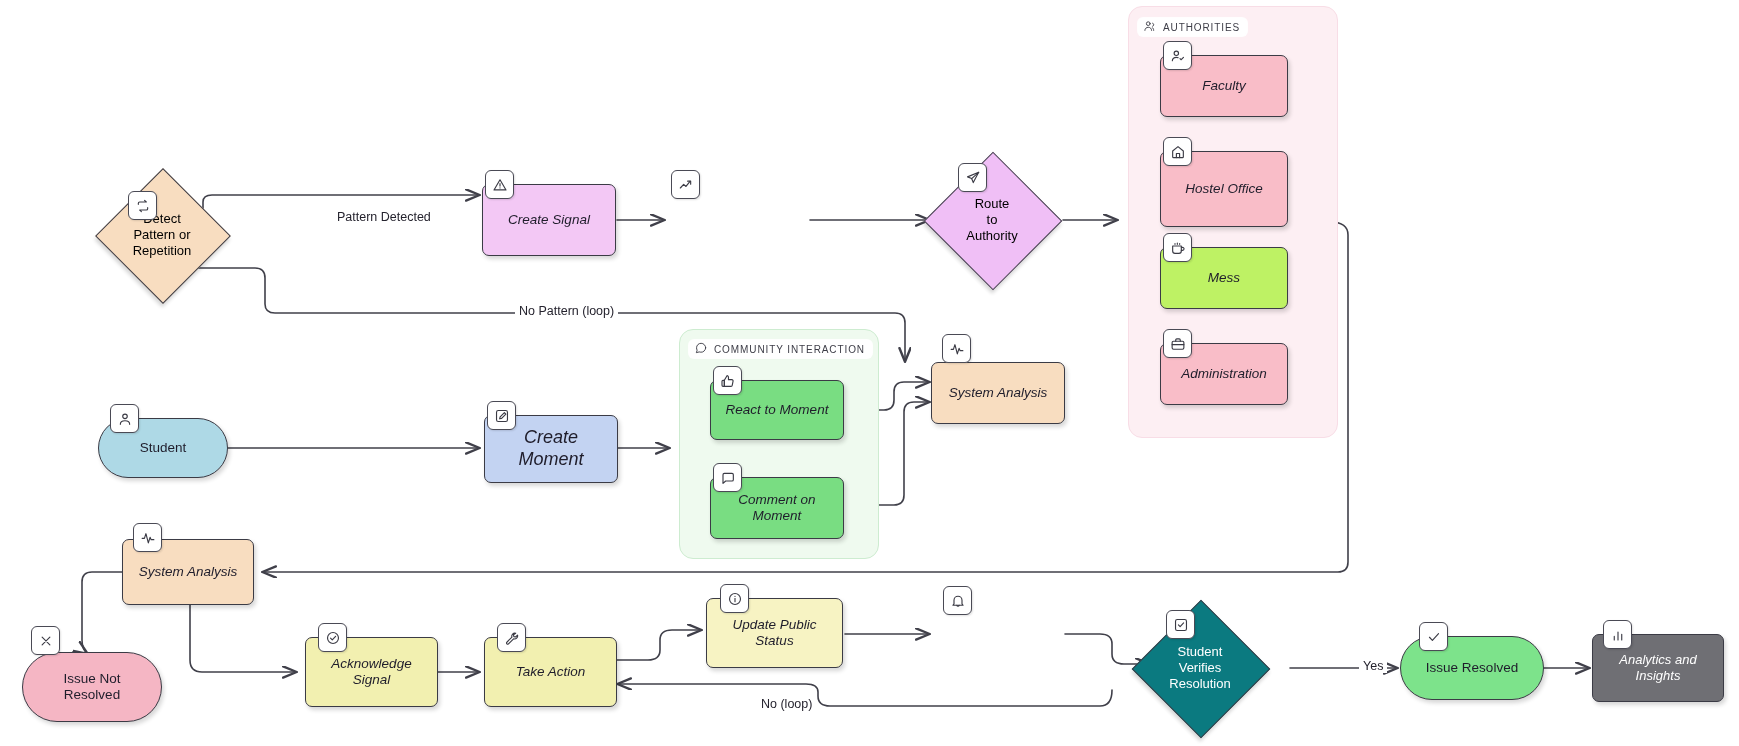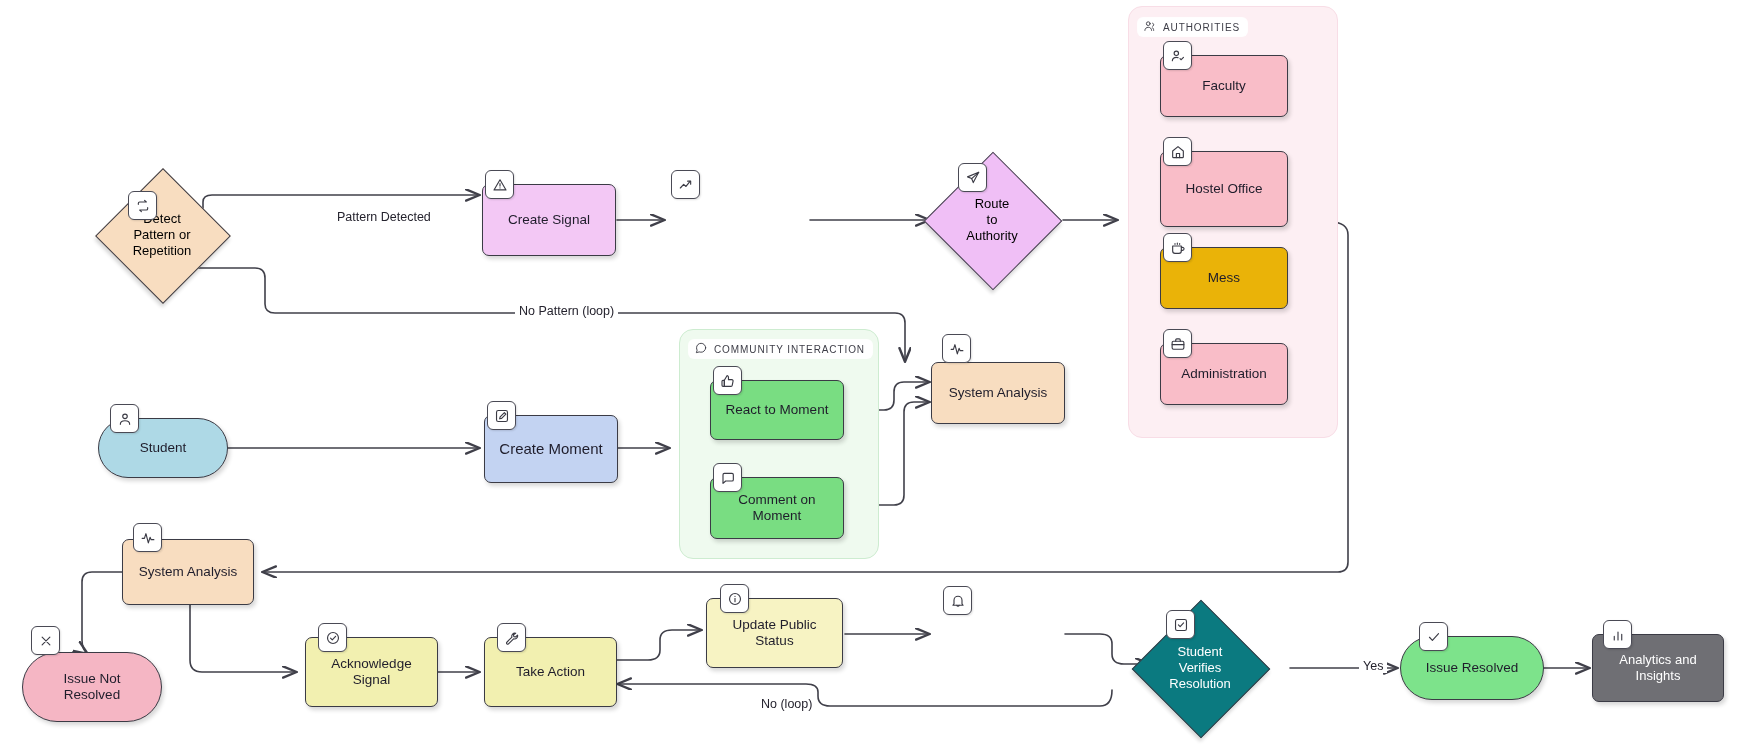--- a/index.html
+++ b/index.html
@@ -4,21 +4,21 @@
 <style>
   html,body{margin:0;padding:0;background:#ffffff;}
   body{width:1739px;height:746px;font-family:"Liberation Sans",sans-serif;overflow:hidden;}
   #canvas{position:relative;width:1739px;height:746px;background:#fff;}
   svg.edges{position:absolute;left:0;top:0;width:1739px;height:746px;pointer-events:none;}
 
   
   .node{position:absolute;box-sizing:border-box;display:flex;align-items:center;justify-content:center;
         text-align:center;line-height:1.22;color:#1f1d2b;z-index:5;}
   .node .lbl{padding:2px 8px;white-space:pre-line;}
-  .box{border:1.6px solid #3b3b45;border-radius:7px;box-shadow:2px 3px 4px rgba(0,0,0,.16);}
+  .box{border:1.6px solid #3b3b45;border-radius:7px;box-shadow:2px 3px 4px rgba(0,0,0,.16);font-style:italic;}
   .diamond-wrap{position:absolute;z-index:5;}
   .diamond{position:absolute;left:0;top:0;width:100%;height:100%;
            border:1.6px solid #3b3b45;transform:rotate(45deg);box-shadow:2px 3px 4px rgba(0,0,0,.16);}
   .diamond-txt{position:absolute;left:0;top:0;width:100%;height:100%;display:flex;align-items:center;
                justify-content:center;text-align:center;white-space:pre-line;line-height:1.22;z-index:2;}
   .stadium{border:1.6px solid #3b3b45;border-radius:999px;box-shadow:2px 3px 4px rgba(0,0,0,.16);}
 
   
   .badge{position:absolute;width:27px;height:27px;background:#fff;border:1.5px solid #4a4a55;border-radius:6px;
          display:flex;align-items:center;justify-content:center;z-index:9;box-shadow:1px 1px 2px rgba(0,0,0,.12);}
@@ -117,21 +117,21 @@
   <div class="node box" style="left:1160px;top:151px;width:128px;height:76px;background:#f9bdc8;font-size:13.5px;">
     <span class="lbl">Hostel Office</span>
   </div>
   <div class="badge" style="left:1163px;top:137px;">
     <svg viewBox="0 0 24 24">
         <path d="M4 10.5L12 4l8 6.5V19a1.4 1.4 0 0 1-1.4 1.4H5.4A1.4 1.4 0 0 1 4 19z"></path>
         <path d="M9.6 20.4v-6.2h4.8v6.2"></path>
       </svg>
   </div>
 
-  <div class="node box" style="left:1160px;top:247px;width:128px;height:62px;background:#eab308;font-size:13.5px;">
+  <div class="node box" style="left:1160px;top:247px;width:128px;height:62px;background:#bef264;font-size:13.5px;">
     <span class="lbl">Mess</span>
   </div>
   <div class="badge" style="left:1163px;top:233px;">
     <svg viewBox="0 0 24 24">
         <path d="M4 9h13v7.5a3.5 3.5 0 0 1-3.5 3.5h-6A3.5 3.5 0 0 1 4 16.5z"></path>
         <path d="M17 11h1.8a2.3 2.3 0 0 1 0 4.6H17"></path>
         <path d="M7.5 5.2v1.3M11 4.6v1.9M14.5 5.2v1.3"></path>
       </svg>
   </div>
 
@@ -222,21 +222,21 @@
   <div class="node stadium" style="left:98px;top:418px;width:130px;height:60px;background:#aed9e6;font-size:13.5px;">
     <span class="lbl">Student</span>
   </div>
   <div class="badge" style="left:110px;top:404px;">
     <svg viewBox="0 0 24 24">
         <circle cx="12" cy="8" r="3.4"></circle>
         <path d="M5 20c0-3.4 3-5.4 7-5.4s7 2 7 5.4"></path>
       </svg>
   </div>
 
-  <div class="node box" style="left:484px;top:415px;width:134px;height:68px;background:#c3d3f2;font-size:15px;">
+  <div class="node box" style="left:484px;top:415px;width:134px;height:68px;background:#c3d3f2;font-size:18px;">
     <span class="lbl">Create Moment</span>
   </div>
   <div class="badge" style="left:487px;top:401px;">
     <svg viewBox="0 0 24 24">
         <rect x="3.8" y="3.8" width="16.4" height="16.4" rx="2.6"></rect>
         <path d="M15.6 6.9l2.2 2.2-6.4 6.4-2.9.7.7-2.9z"></path>
       </svg>
   </div>
 
   <div class="node box" style="left:931px;top:362px;width:134px;height:62px;background:#f8ddc0;font-size:13.5px;">

